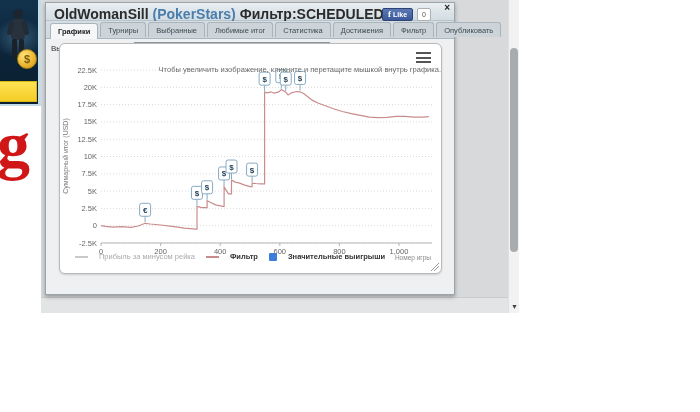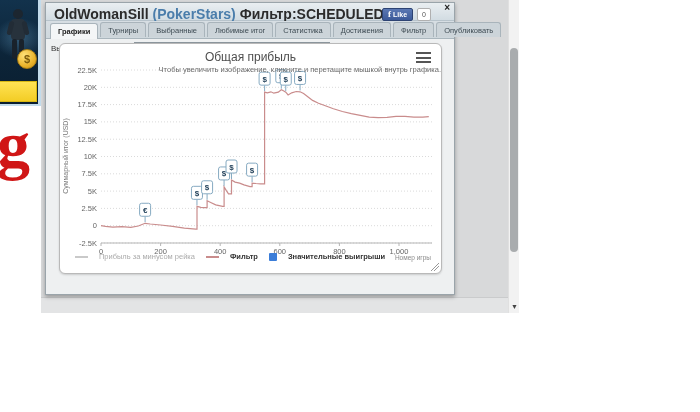--- a/index.html
+++ b/index.html
@@ -201,21 +201,20 @@
           <line x1="221.29" x2="221.29" y1="38.722" y2="44.722" stroke="#86aac2"></line>
           <rect x="215.79" y="25.722" width="11" height="13" rx="2" fill="#fff" stroke="#86aac2"></rect>
           <text x="221.29" y="35.222" text-anchor="middle" font-size="8" font-weight="bold" fill="#25435c">$</text>
           <line x1="225.76" x2="225.76" y1="41.144" y2="47.144" stroke="#86aac2"></line>
           <rect x="220.26" y="28.144" width="11" height="13" rx="2" fill="#fff" stroke="#86aac2"></rect>
           <text x="225.76" y="37.644" text-anchor="middle" font-size="8" font-weight="bold" fill="#25435c">$</text>
           <line x1="240.064" x2="240.064" y1="40.452" y2="46.452" stroke="#86aac2"></line>
           <rect x="234.564" y="27.451999999999998" width="11" height="13" rx="2" fill="#fff" stroke="#86aac2"></rect>
           <text x="240.064" y="36.952" text-anchor="middle" font-size="8" font-weight="bold" fill="#25435c">$</text>
         </svg></div>
-    <div id="chart-title" class="abs">Общая прибыль</div>
     <div id="chart-subtitle" class="abs">Чтобы увеличить изображение, кликните и перетащите мышкой внутрь графика.</div>
     <div id="chart-menu" class="abs">
         <span></span>
         <span></span>
         <span></span>
       </div>
 
     <div id="legend" class="abs">
       <div class="legend-item muted">
         <span class="legend-line"></span>

